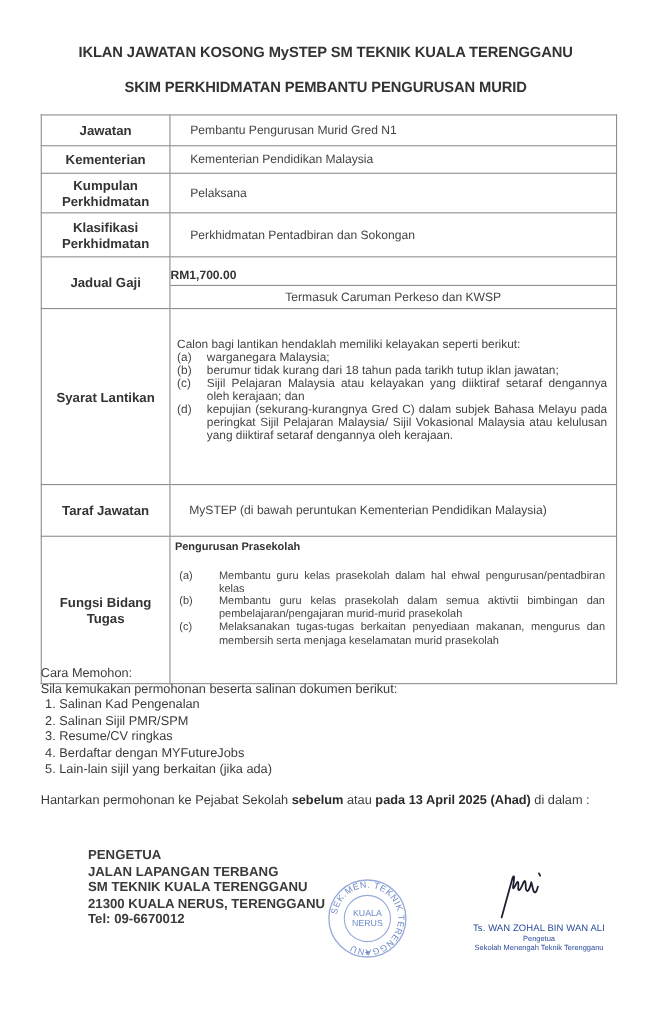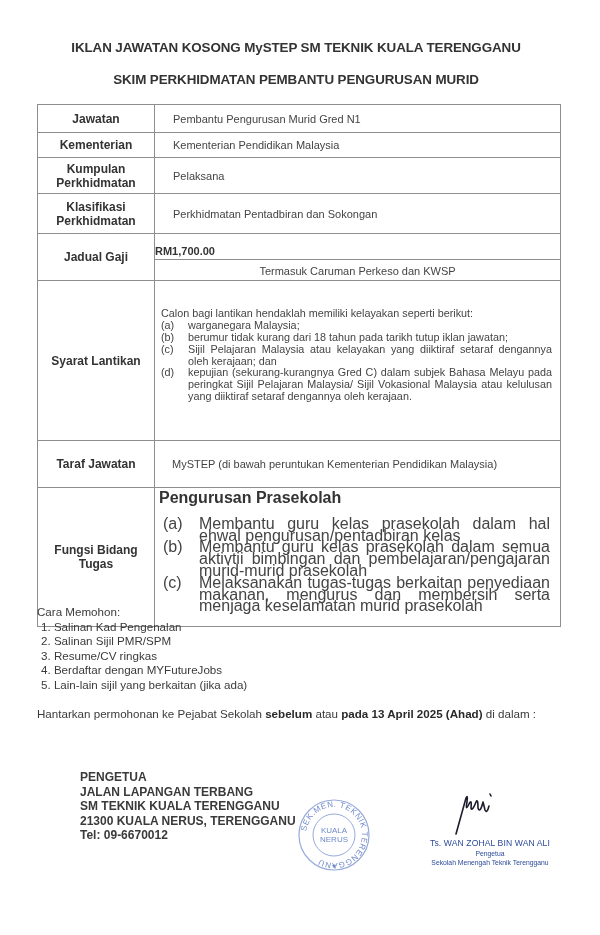--- a/index.html
+++ b/index.html
@@ -44,21 +44,21 @@
     .syarat { padding: 4px 8px 14px 6px; color: #444; font-size: 10.8px; line-height: 11.8px; }
     .syarat .intro { margin-bottom: 0; }
     .item { display: flex; }
     .item .mk { width: 27px; flex-shrink: 0; }
     .item .tx { flex: 1; text-align: justify; }
     .row-syarat .lbl { height: 160px; }
 
     .row-taraf td { height: 47px; }
     .row-taraf .val { padding-left: 17px; }
 
-    .fungsi { padding: 4px 10px 14px 4px; color: #444; font-size: 16px; line-height: 11.8px; }
+    .fungsi { padding: 4px 10px 14px 4px; color: #444; font-size: 10px; line-height: 11.8px; }
     .fungsi .head { font-weight: bold; color: #333; margin-bottom: 14px; }
     .fungsi .item .mk { width: 40px; padding-left: 4px; }
     .row-fungsi .lbl { height: 134px; }
 
     .apply {
       position: absolute; left: 37px; top: 605px; width: 530px;
       font-size: 11.6px; line-height: 14.6px; color: #3a3a3a;
     }
     .apply ol { list-style: none; padding-left: 4px; }
     .apply .deadline { margin-top: 14px; }
@@ -159,20 +159,21 @@
         <span class="mk">(c)</span>
         <span class="tx">Melaksanakan tugas-tugas berkaitan penyediaan makanan, mengurus dan membersih serta menjaga keselamatan murid prasekolah</span>
       </div>
     </td>
   </tr>
 </tbody>
   </table>
 
 <div class="apply">
   <div>Cara Memohon:</div>
+  <div>Sila kemukakan permohonan beserta salinan dokumen berikut:</div>
   <ol>
     <li>1. Salinan Kad Pengenalan</li>
     <li>2. Salinan Sijil PMR/SPM</li>
     <li>3. Resume/CV ringkas</li>
     <li>4. Berdaftar dengan MYFutureJobs</li>
     <li>5. Lain-lain sijil yang berkaitan (jika ada)</li>
   </ol>
   <div class="deadline"><span>Hantarkan permohonan ke Pejabat Sekolah </span><b>sebelum</b><span> atau </span><b>pada 13 April 2025 (Ahad)</b><span> di dalam :</span></div>
 </div>
 

